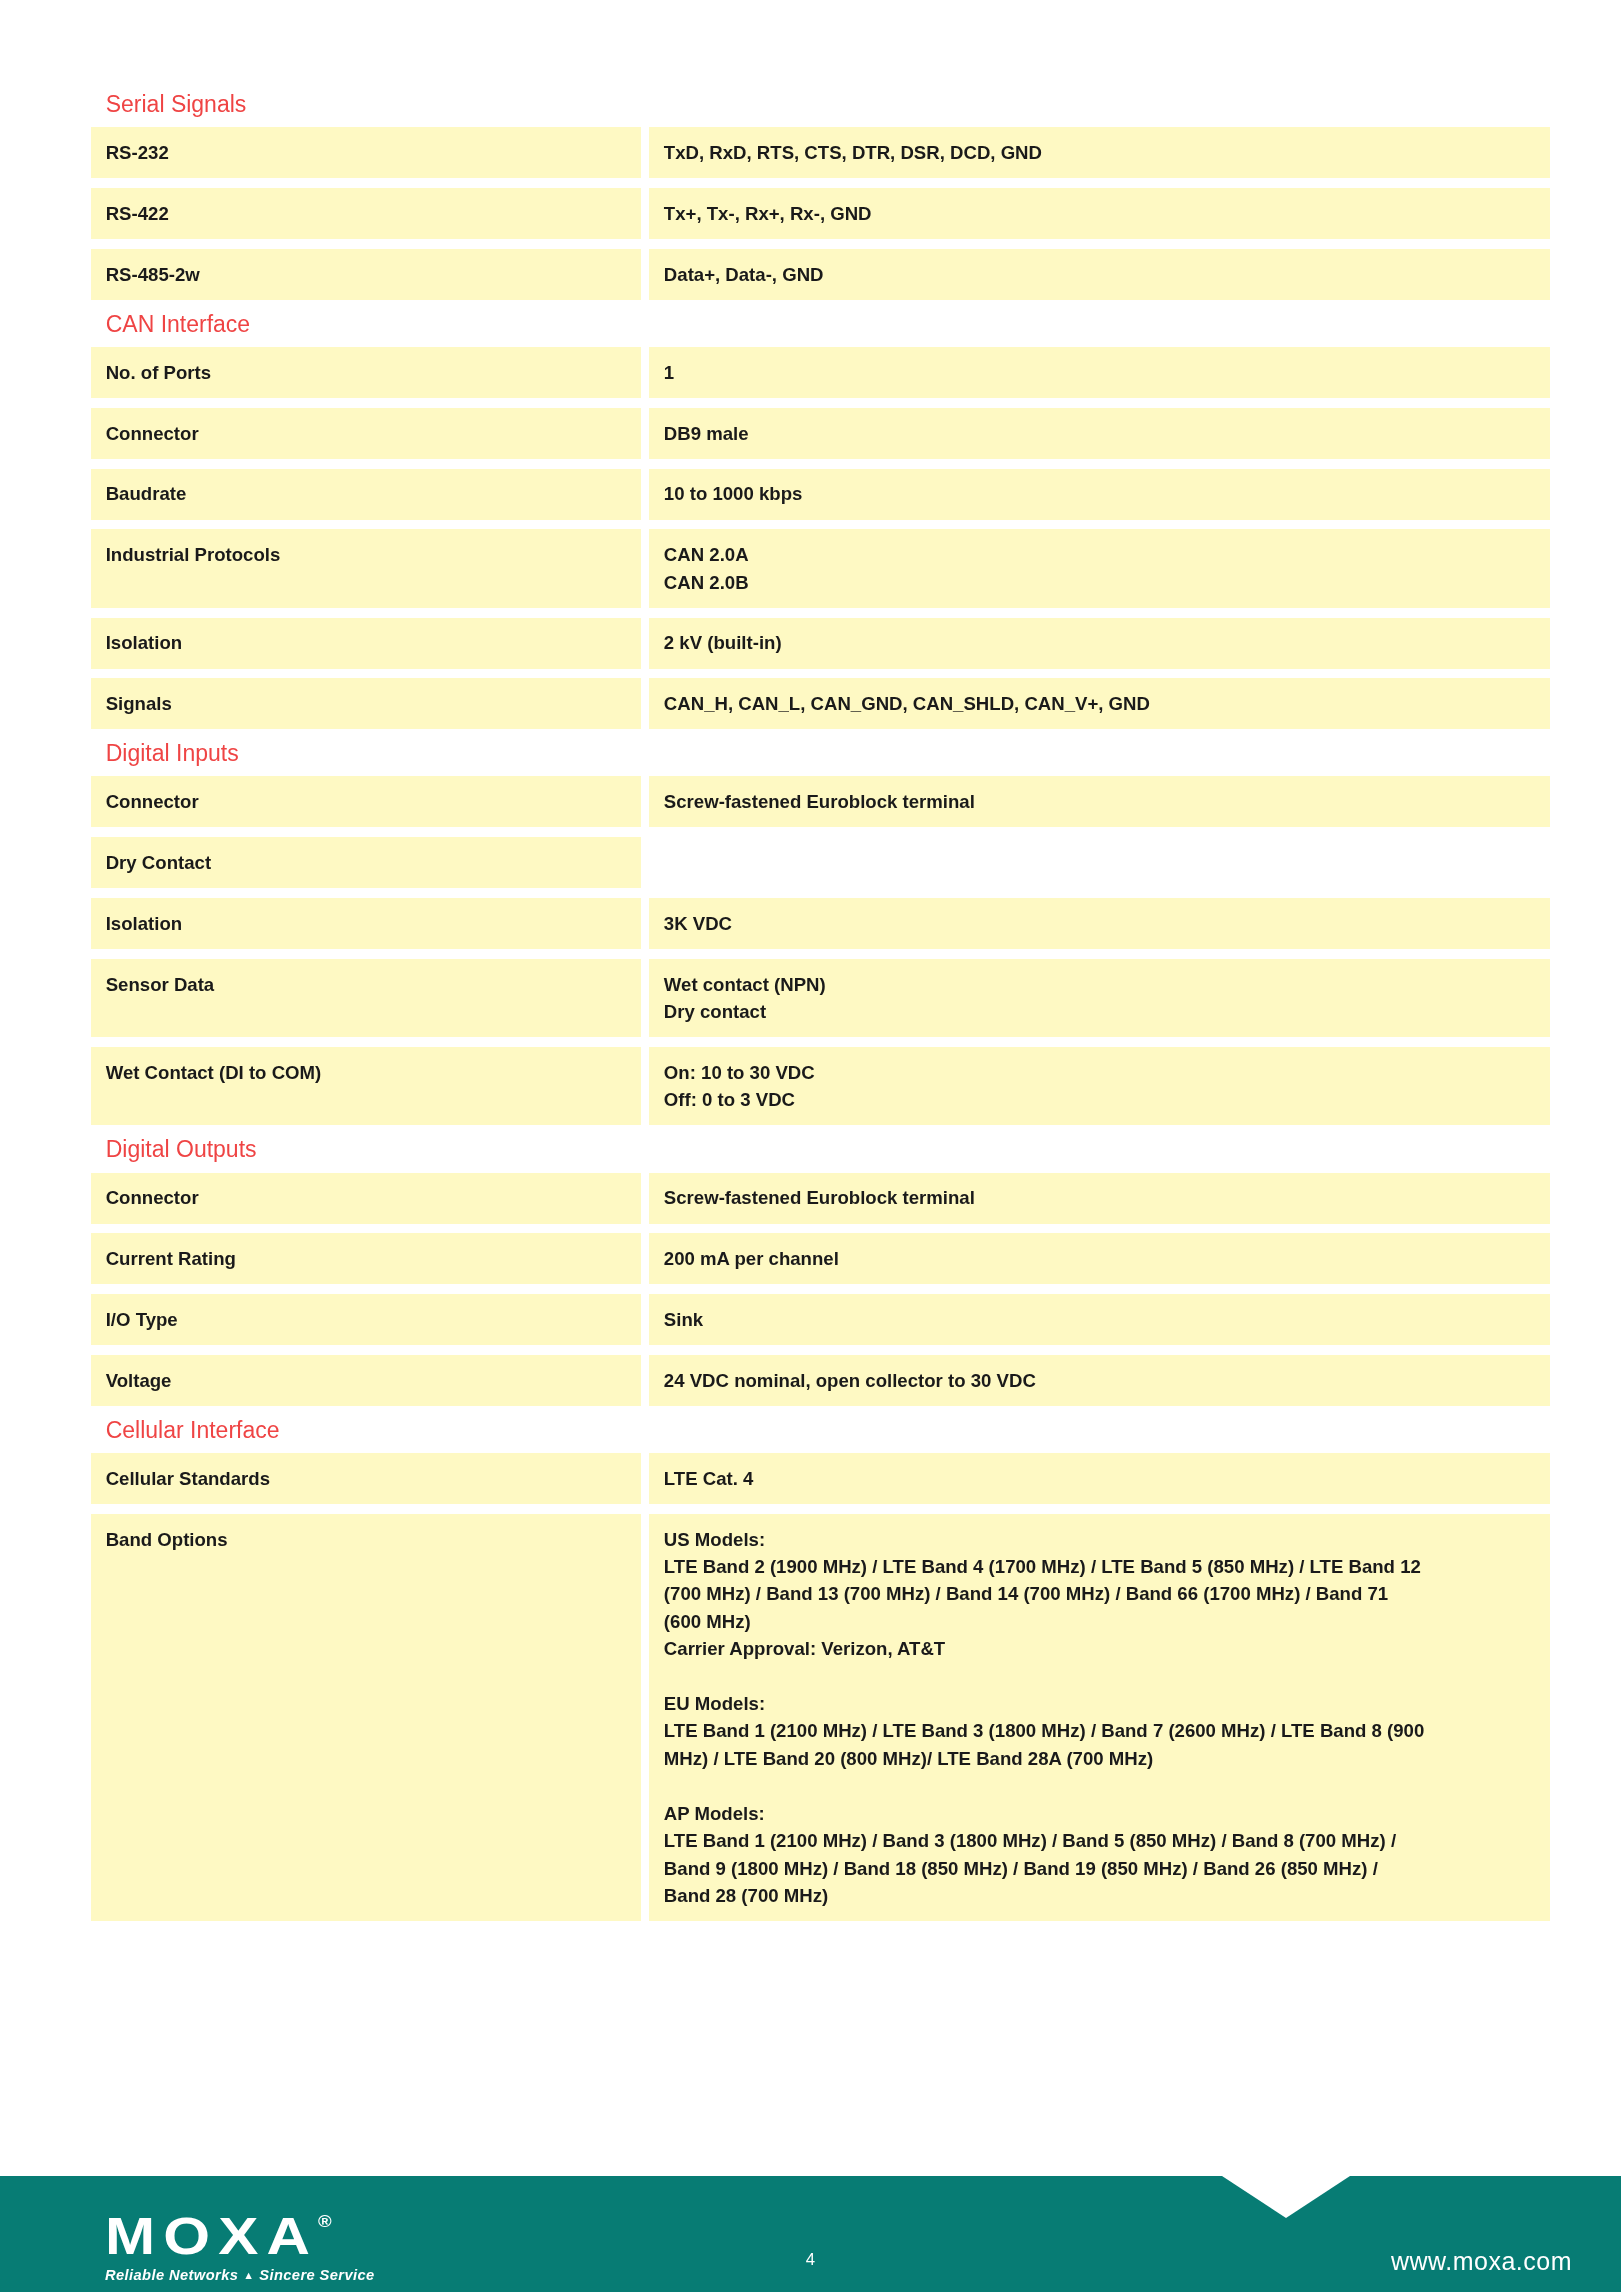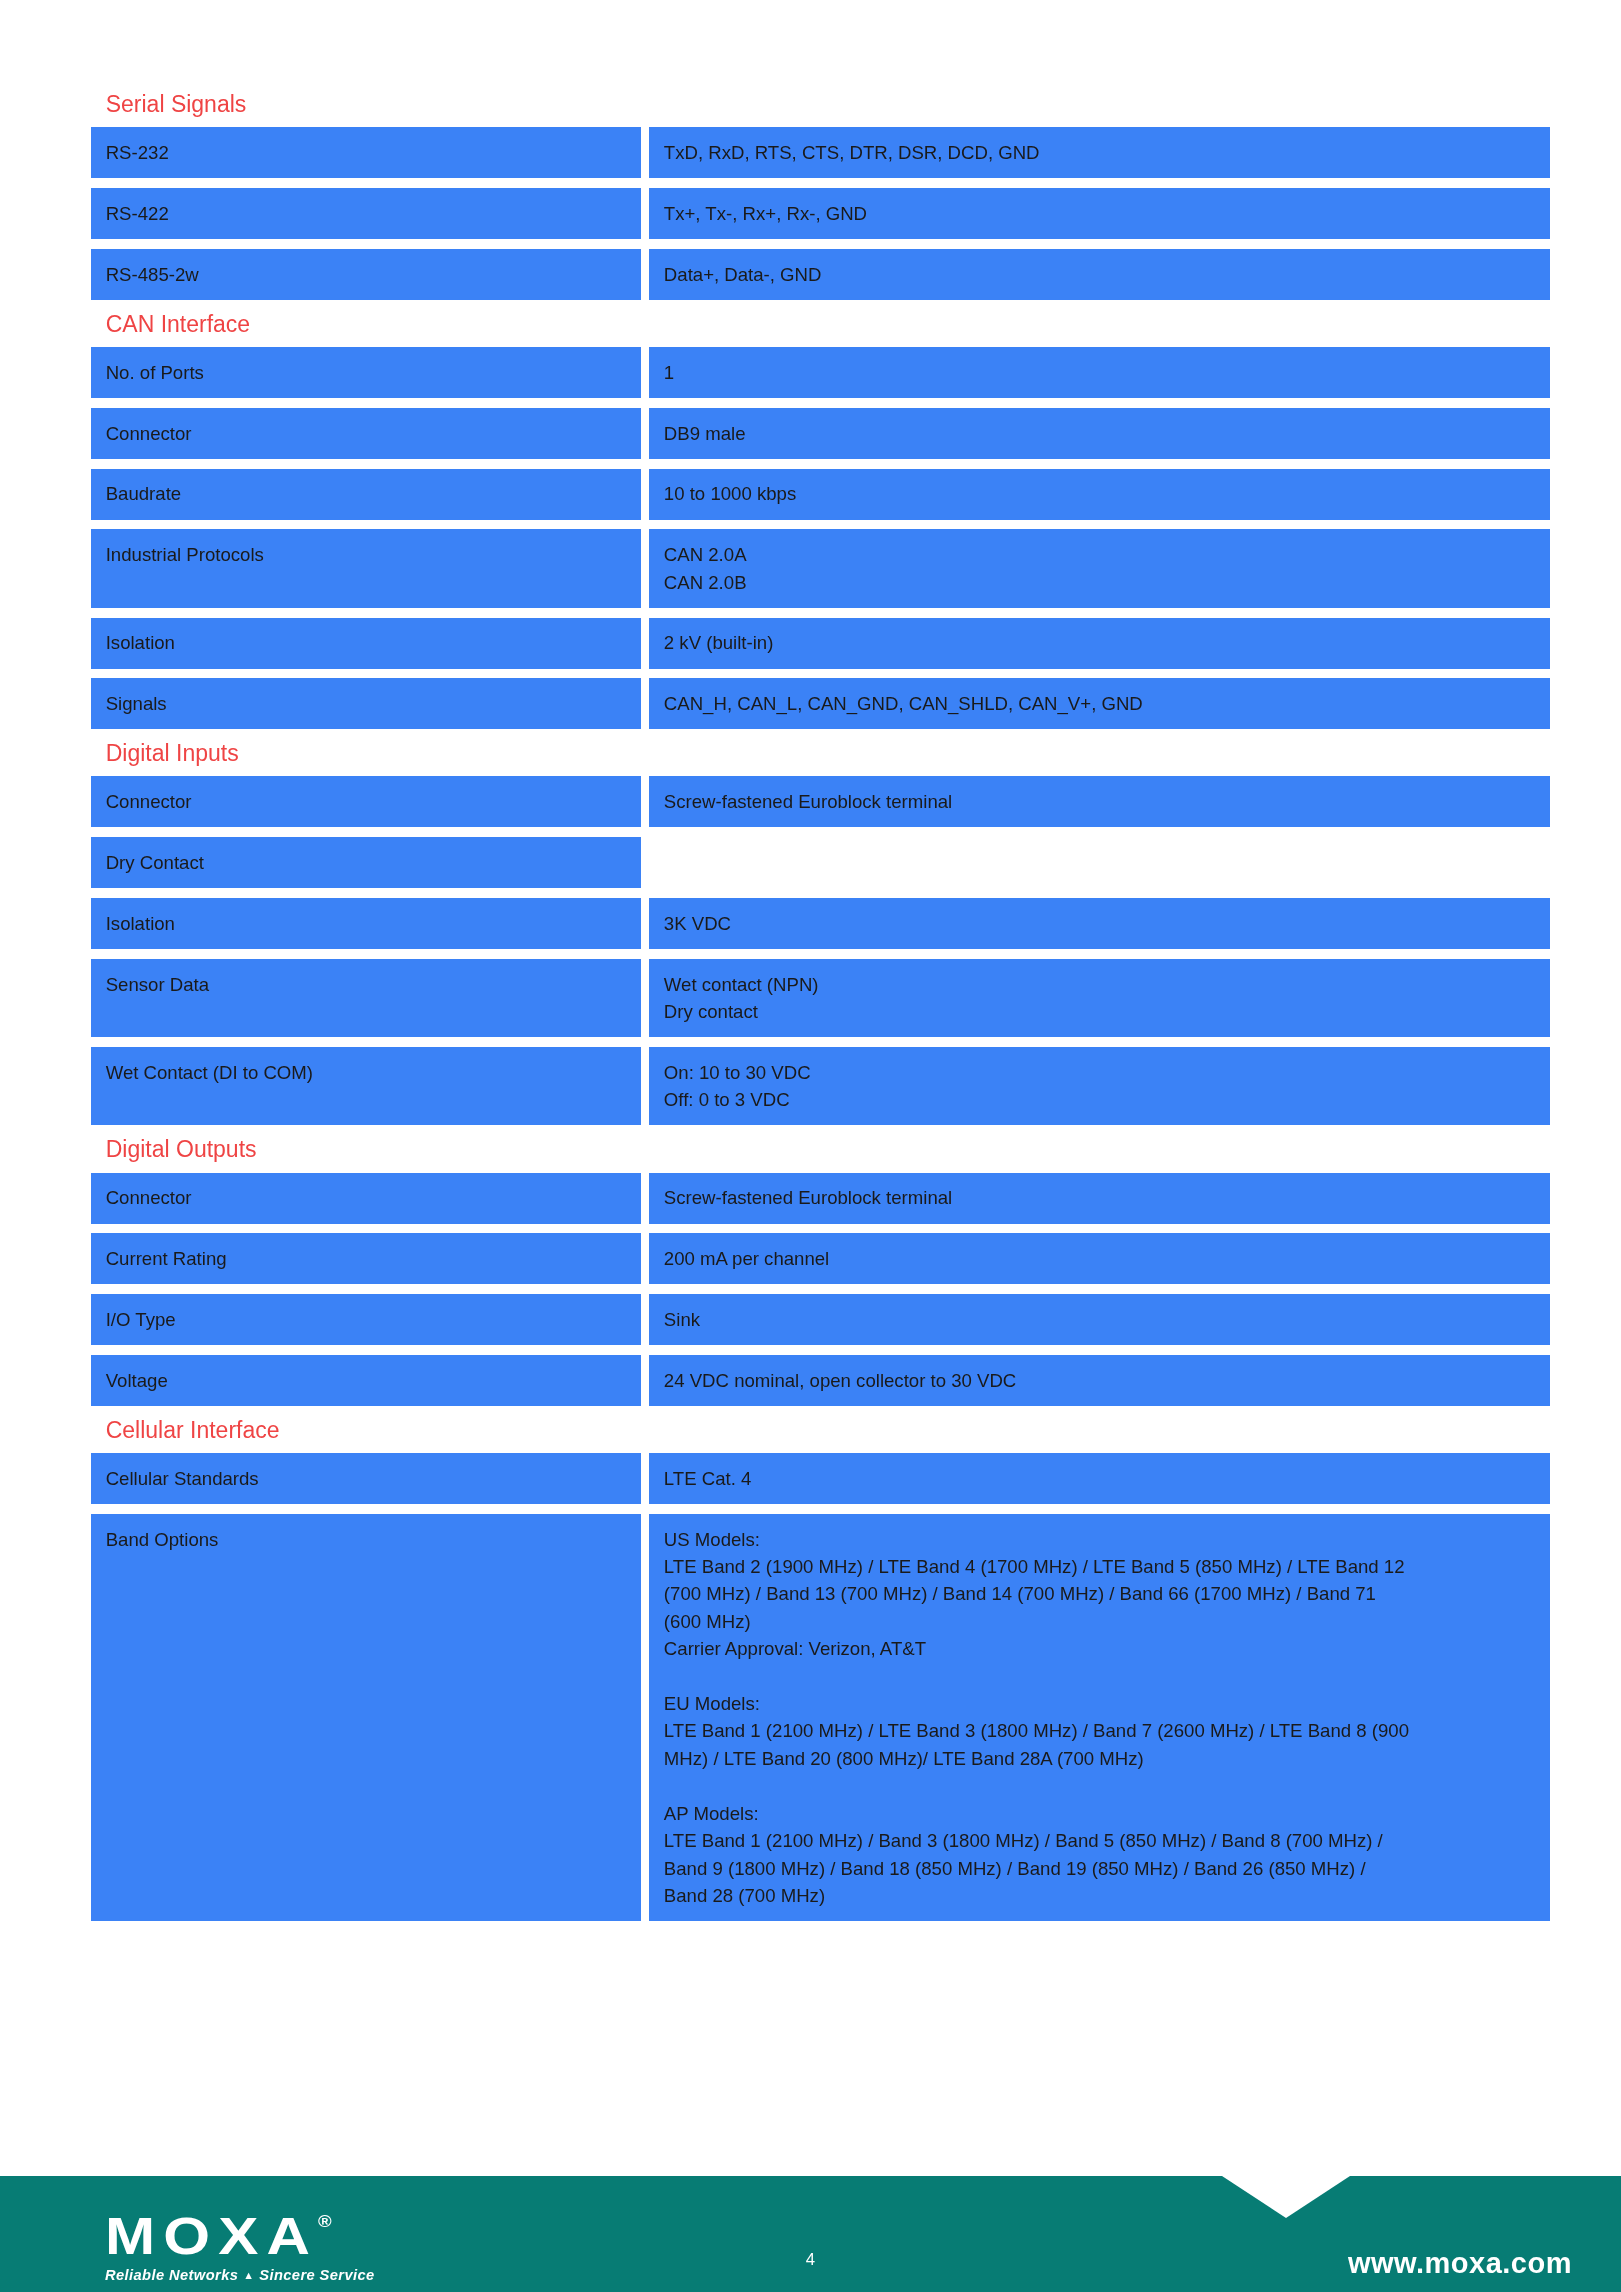--- a/index.html
+++ b/index.html
@@ -23,25 +23,26 @@
     line-height: 25.5px;
     margin: 11.8px 0 9.8px 14.7px;
   }
   .section:first-child .section-title { margin-top: 92px; }
   .spec-row {
     display: flex;
     gap: 7.8px;
     margin-bottom: 9.8px;
   }
   .cell {
-    background: #3b82f6;
+    background: #fef9c3;
     font-size: 18.6px;
     line-height: 27.4px;
     padding: 11.8px 14.7px;
     white-space: pre-line;
+    font-weight: bold;
   }
   .cell.label {
     flex: none;
     width: 521px;
   }
   .cell.value {
     flex: 1;
   }
   .footer {
     position: absolute;
@@ -89,22 +90,22 @@
   .moxa-tagline .tri { font-size: 10.8px; padding: 0 4.9px; vertical-align: 1px; }
   .page-number {
     position: absolute;
     left: 0; right: 0; top: 74px;
     text-align: center;
     font-size: 16.7px;
   }
   .site-url {
     position: absolute;
     right: 49px; top: 71px;
-    font-size: 29px;
-    font-weight: 700;
+    font-size: 25px;
+    font-weight: 400;
     letter-spacing: 0.5px;
   }
 </style>
 </head>
 <body>
 
 <main class="content">
 
   <section class="section">
     <h2 class="section-title">Serial Signals</h2>

